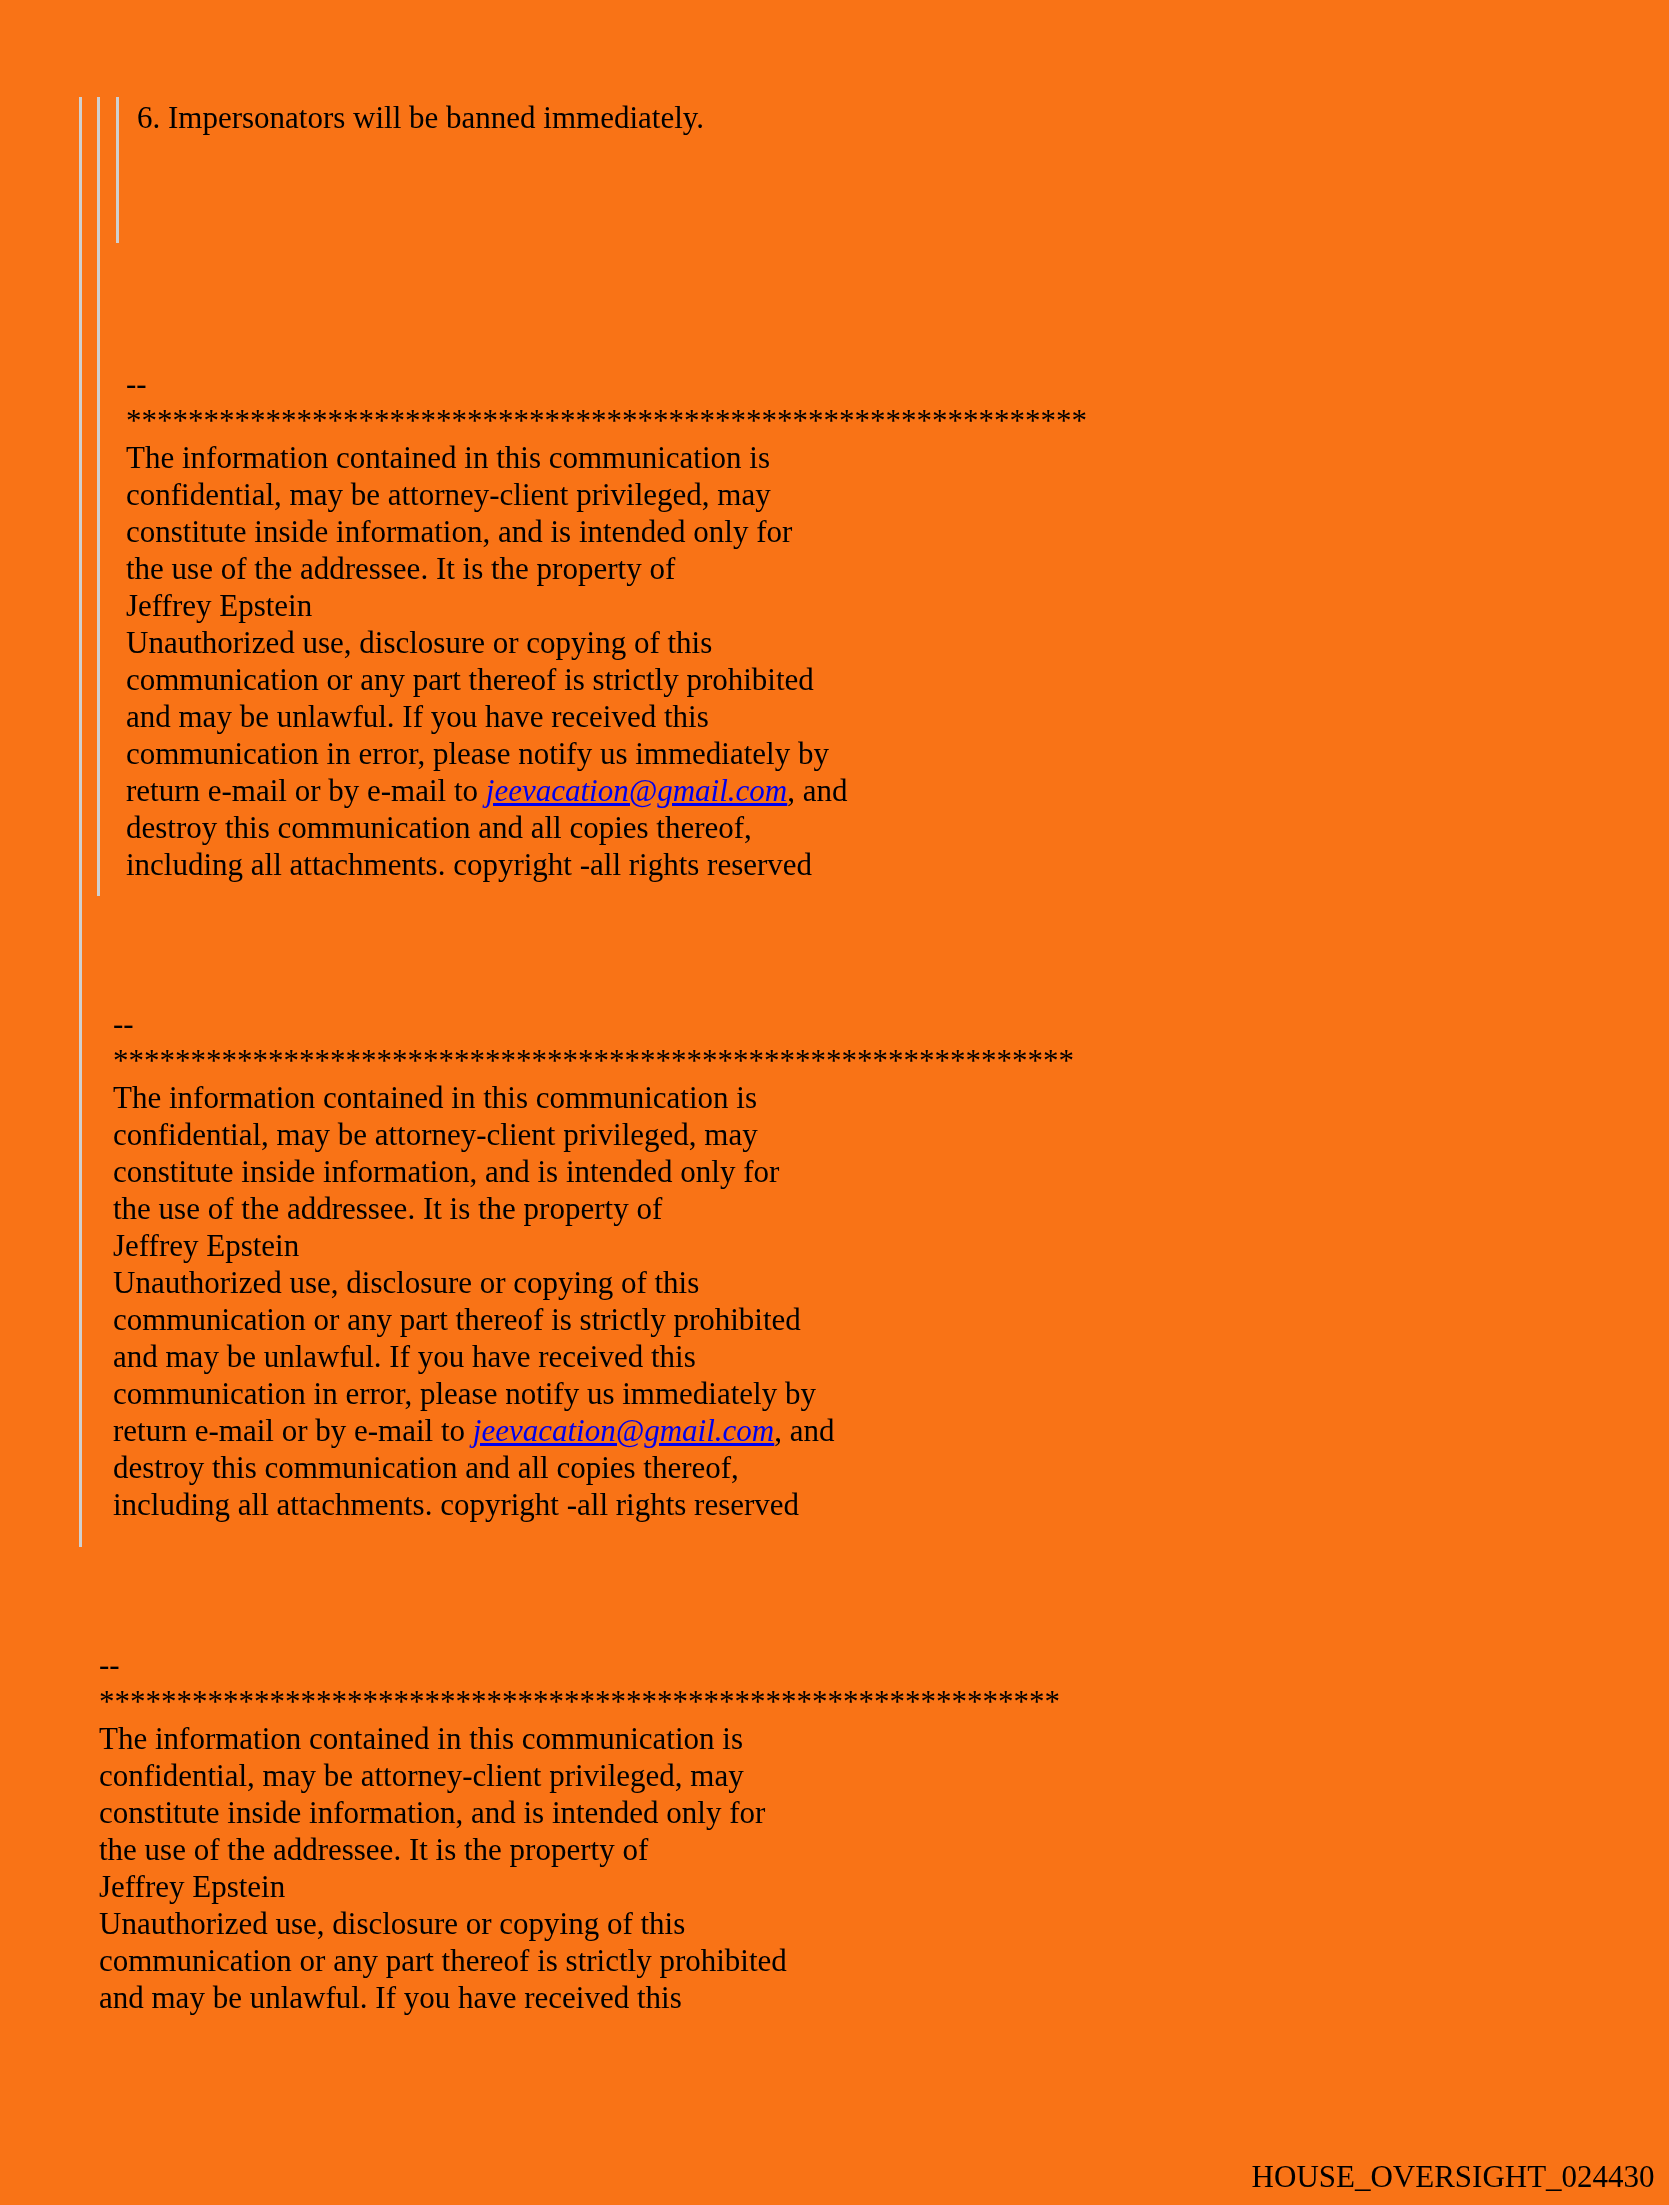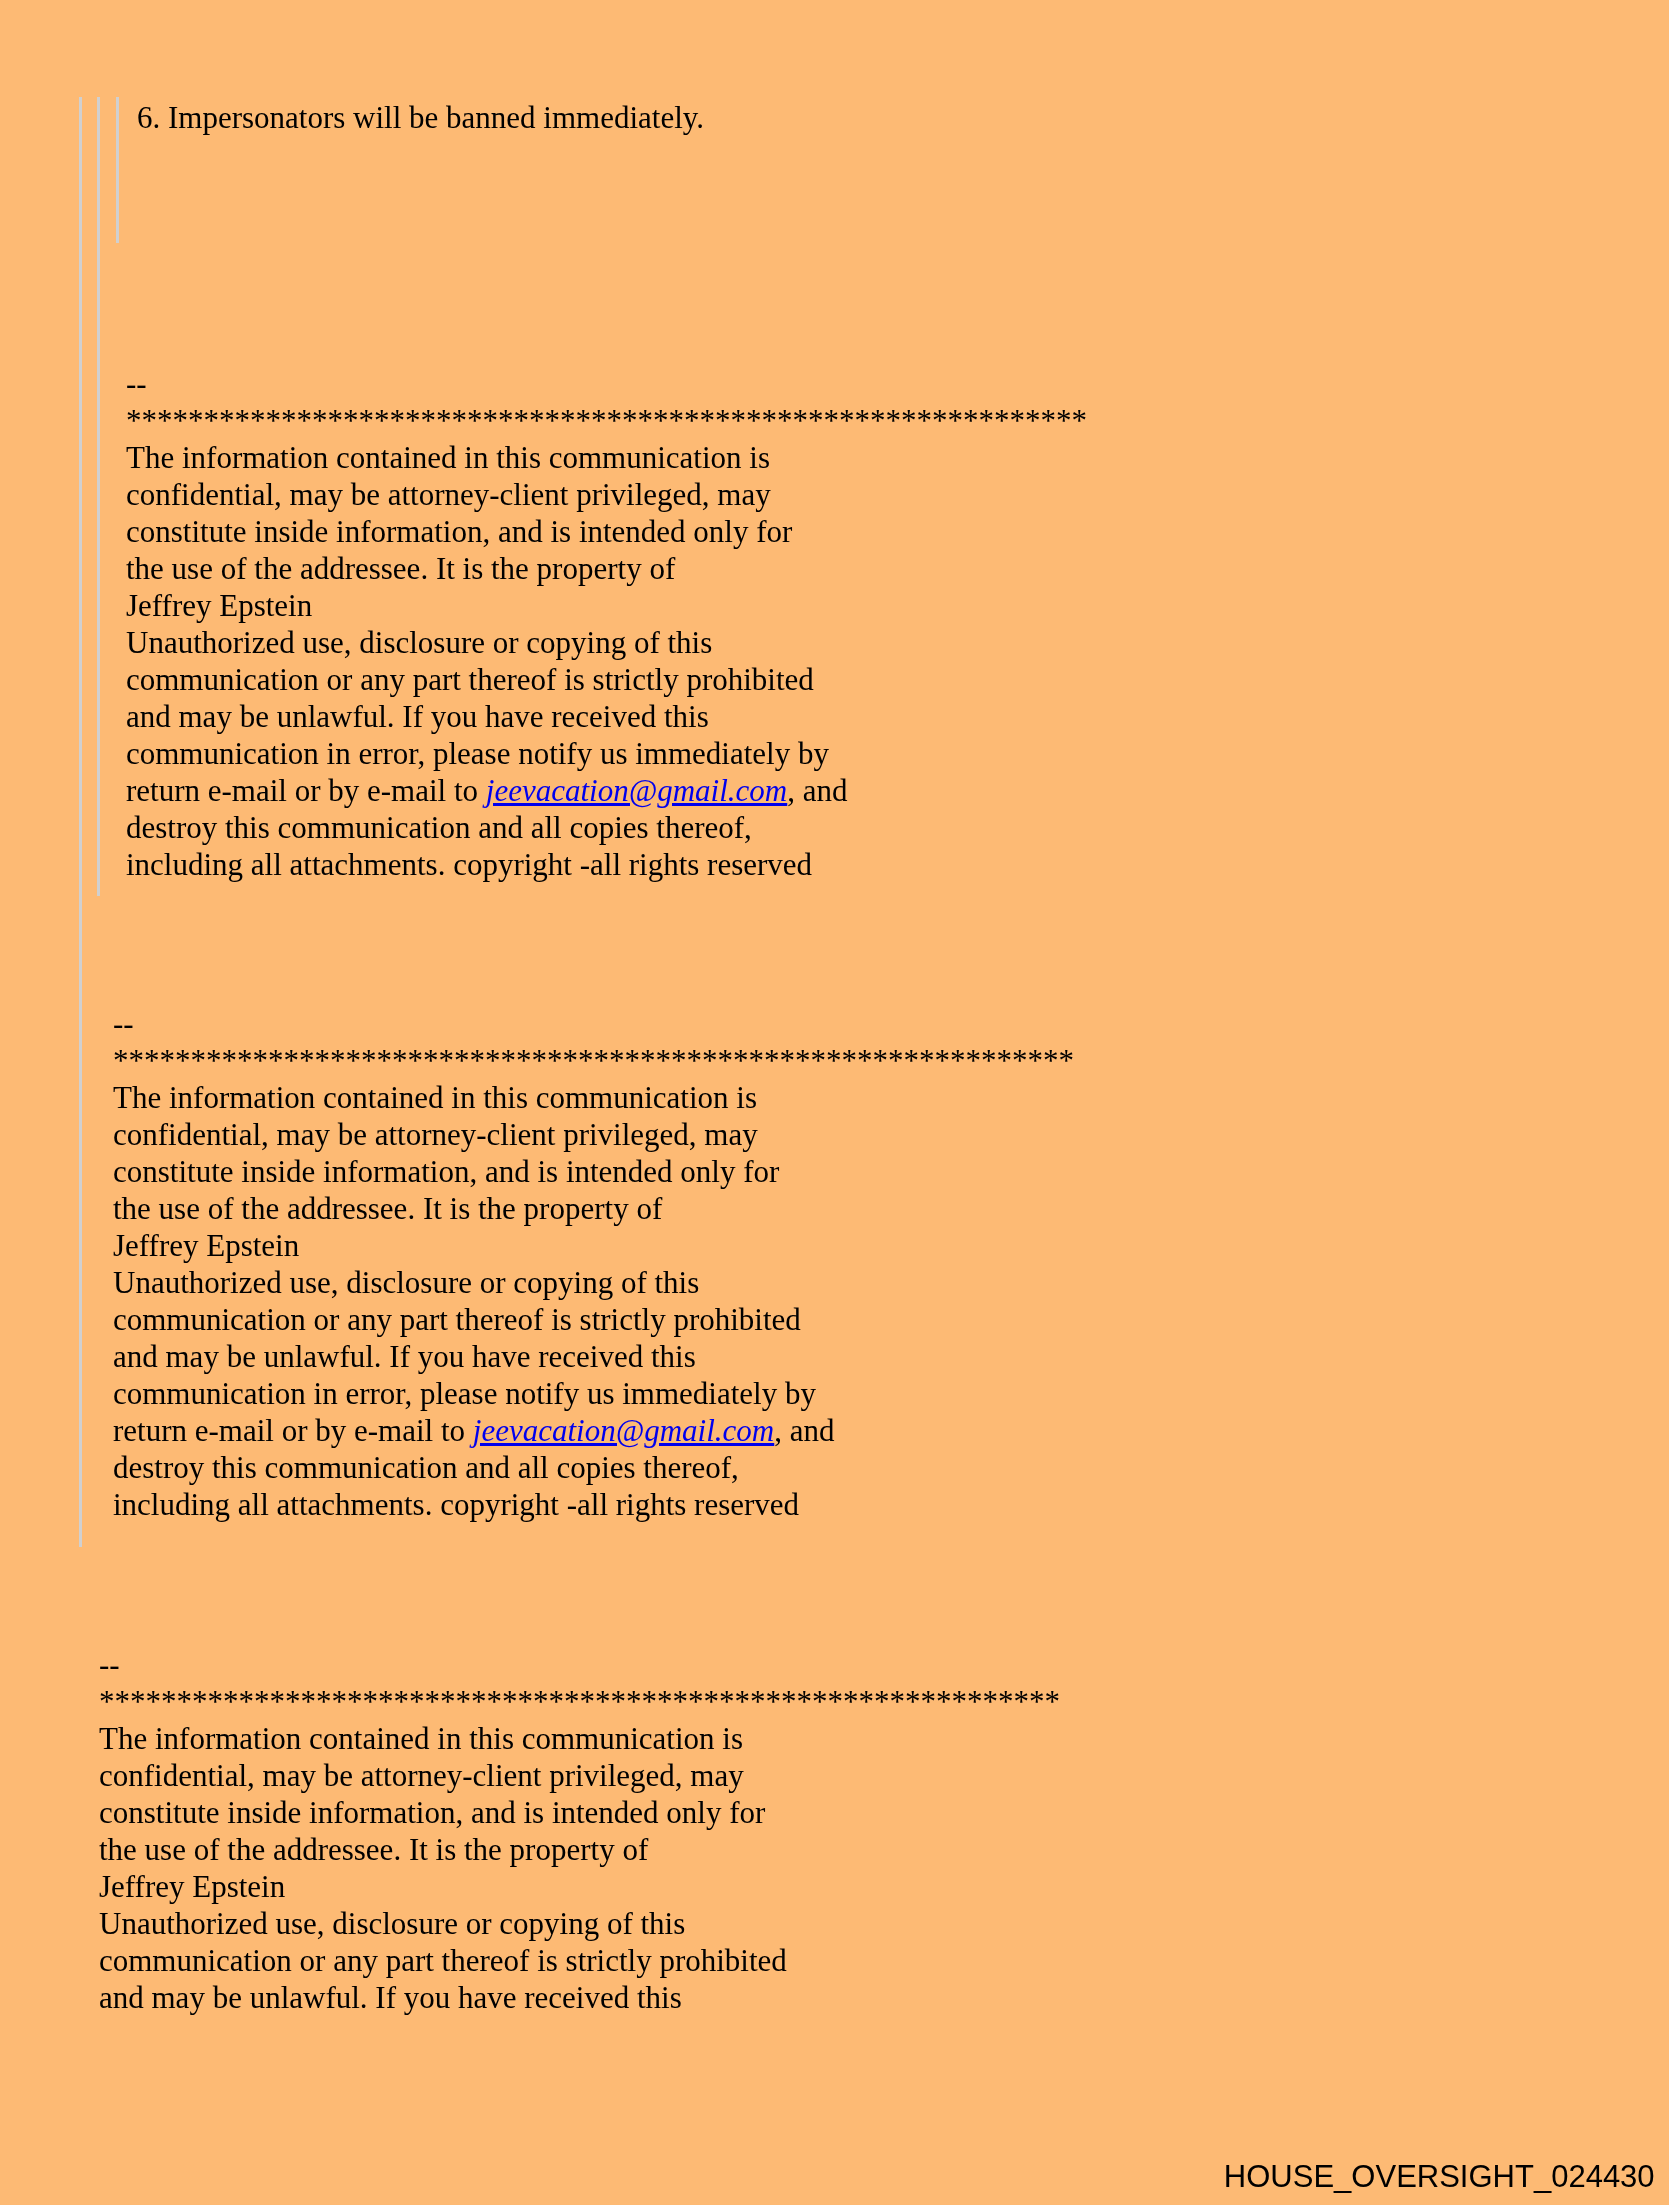--- a/index.html
+++ b/index.html
@@ -1,20 +1,20 @@
 <!DOCTYPE html>
 <html style="font-size:10.5px"><head>
 <meta charset="utf-8">
 <style>
   html, body { margin: 0; padding: 0; background: #ffffff; }
   #page {
     position: relative;
     width: 1669px;
     height: 2205px;
-    background: #fdba74;
+    background: #f97316;
     color: #000000;
     font-family: "Liberation Serif", serif;
     overflow: hidden;
   }
   .quote-bar {
     position: absolute;
     width: 2.6px;
     background: #d0d0d0;
   }
   #quote-bar-1 { left: 79px; top: 97px; height: 1450px; }
@@ -40,21 +40,21 @@
   .sig-line { height: 37px; }
   .email-link {
     color: #0000ee;
     text-decoration: underline;
     font-style: italic;
   }
   #bates-footer {
     position: absolute;
     right: 14.4px;
     top: 2160px;
-    font-family: Liberation Sans, sans-serif;
+    font-family: Liberation Serif, serif;
     font-size: 31px;
     line-height: 33px;
     white-space: nowrap;
     margin-left: 29px;
   }
 </style>
 </head>
 <body>
 
 <div id="page">

